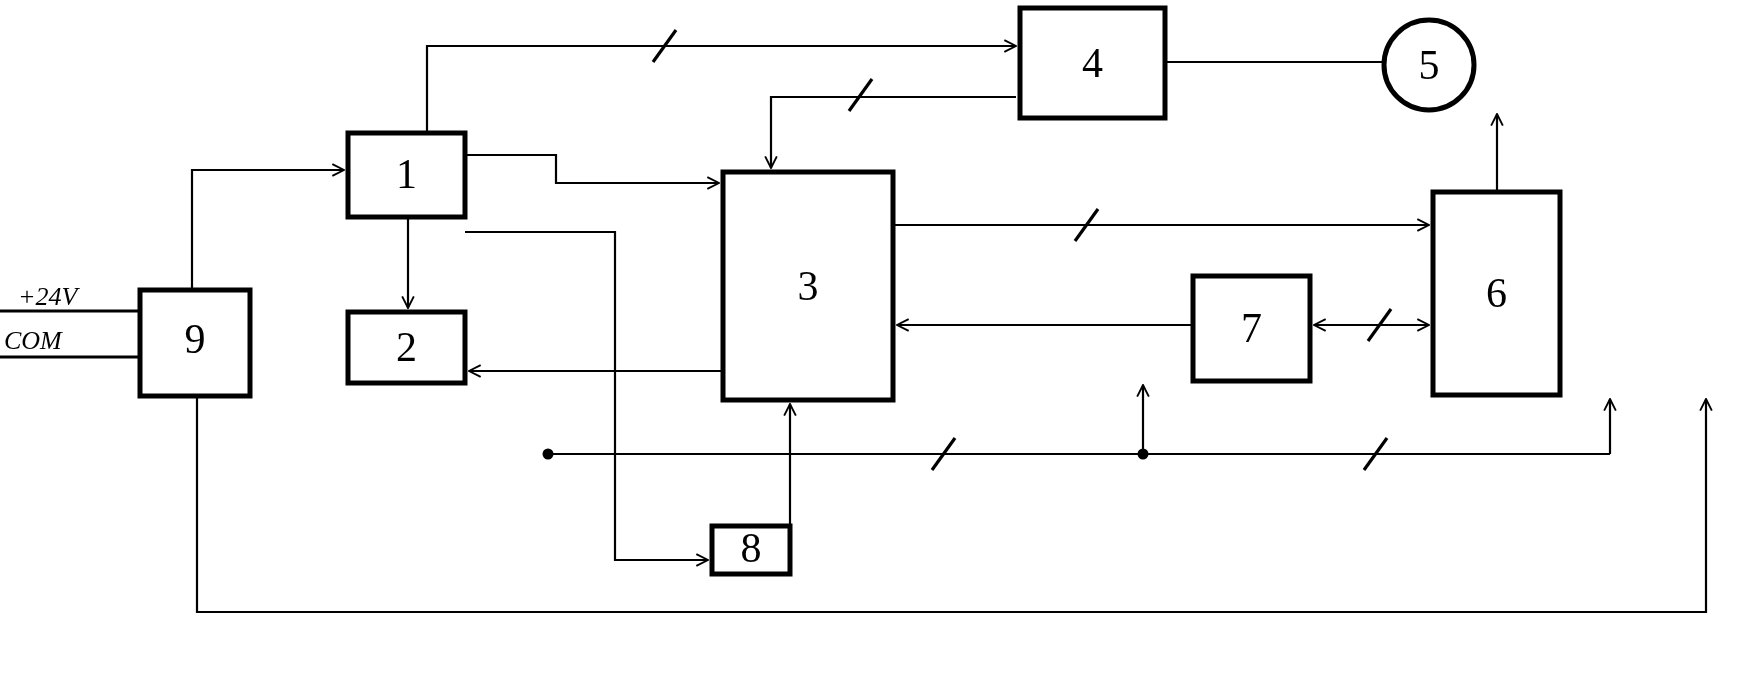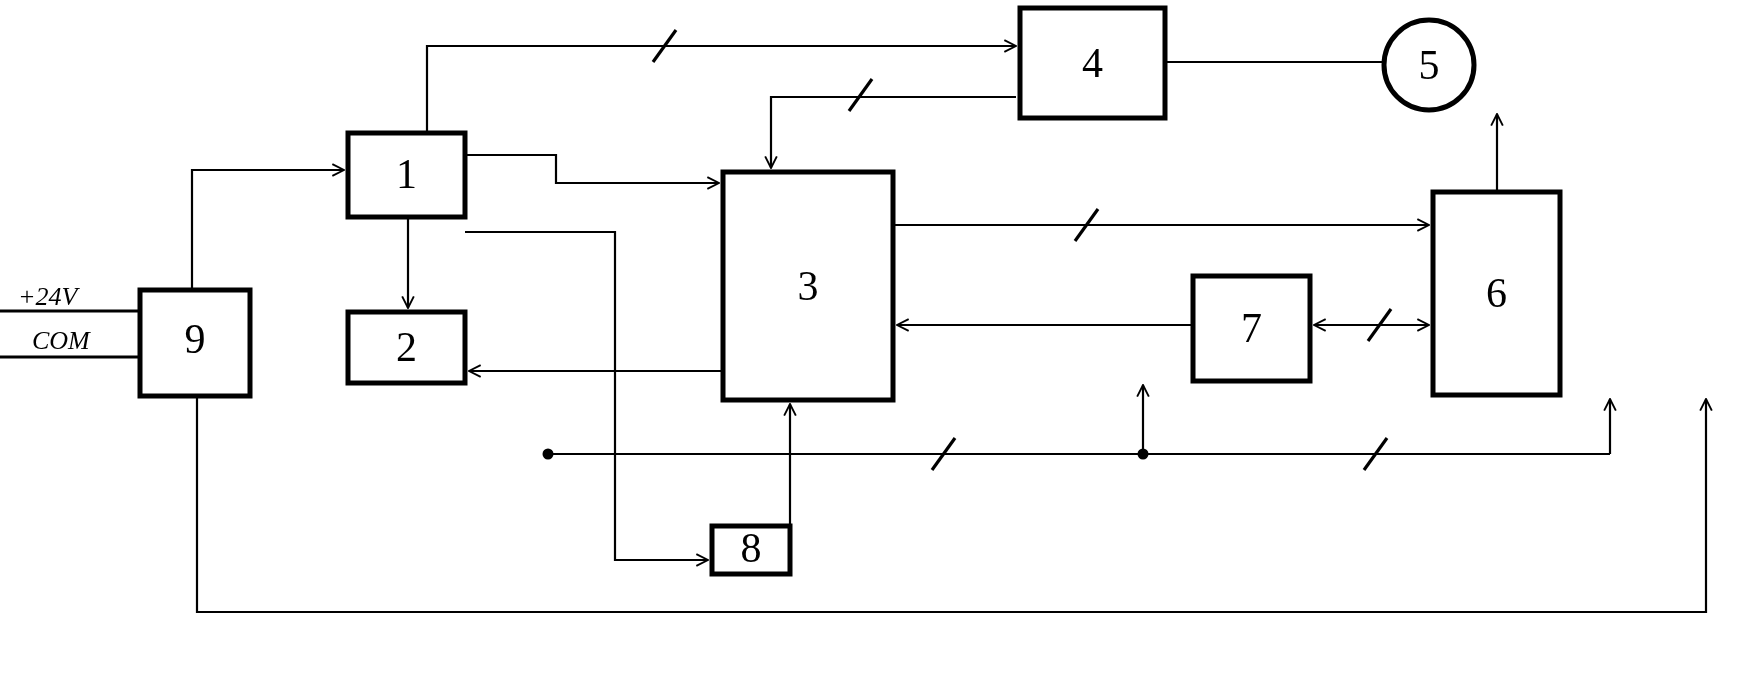--- a/index.html
+++ b/index.html
@@ -136,15 +136,15 @@
   <div class="blk-label" style="left:1433px; top:272px; width:127px;">6</div>
 
   <div class="blk-label" style="left:1193px; top:307px; width:117px;">7</div>
 
   <div class="blk-label" style="left:712px; top:527px; width:78px;">8</div>
 
   <div class="blk-label" style="left:140px; top:318px; width:110px;">9</div>
 
   <div class="power-label" style="left:6px; top:282px;margin-left:12px;">+24V</div>
 
-  <div class="power-label" style="left:4px; top:326px;margin-left:28px;">COM</div>
+  <div class="power-label" style="left:4px; top:326px;">COM</div>
 
 </div>
 
 </body></html>

